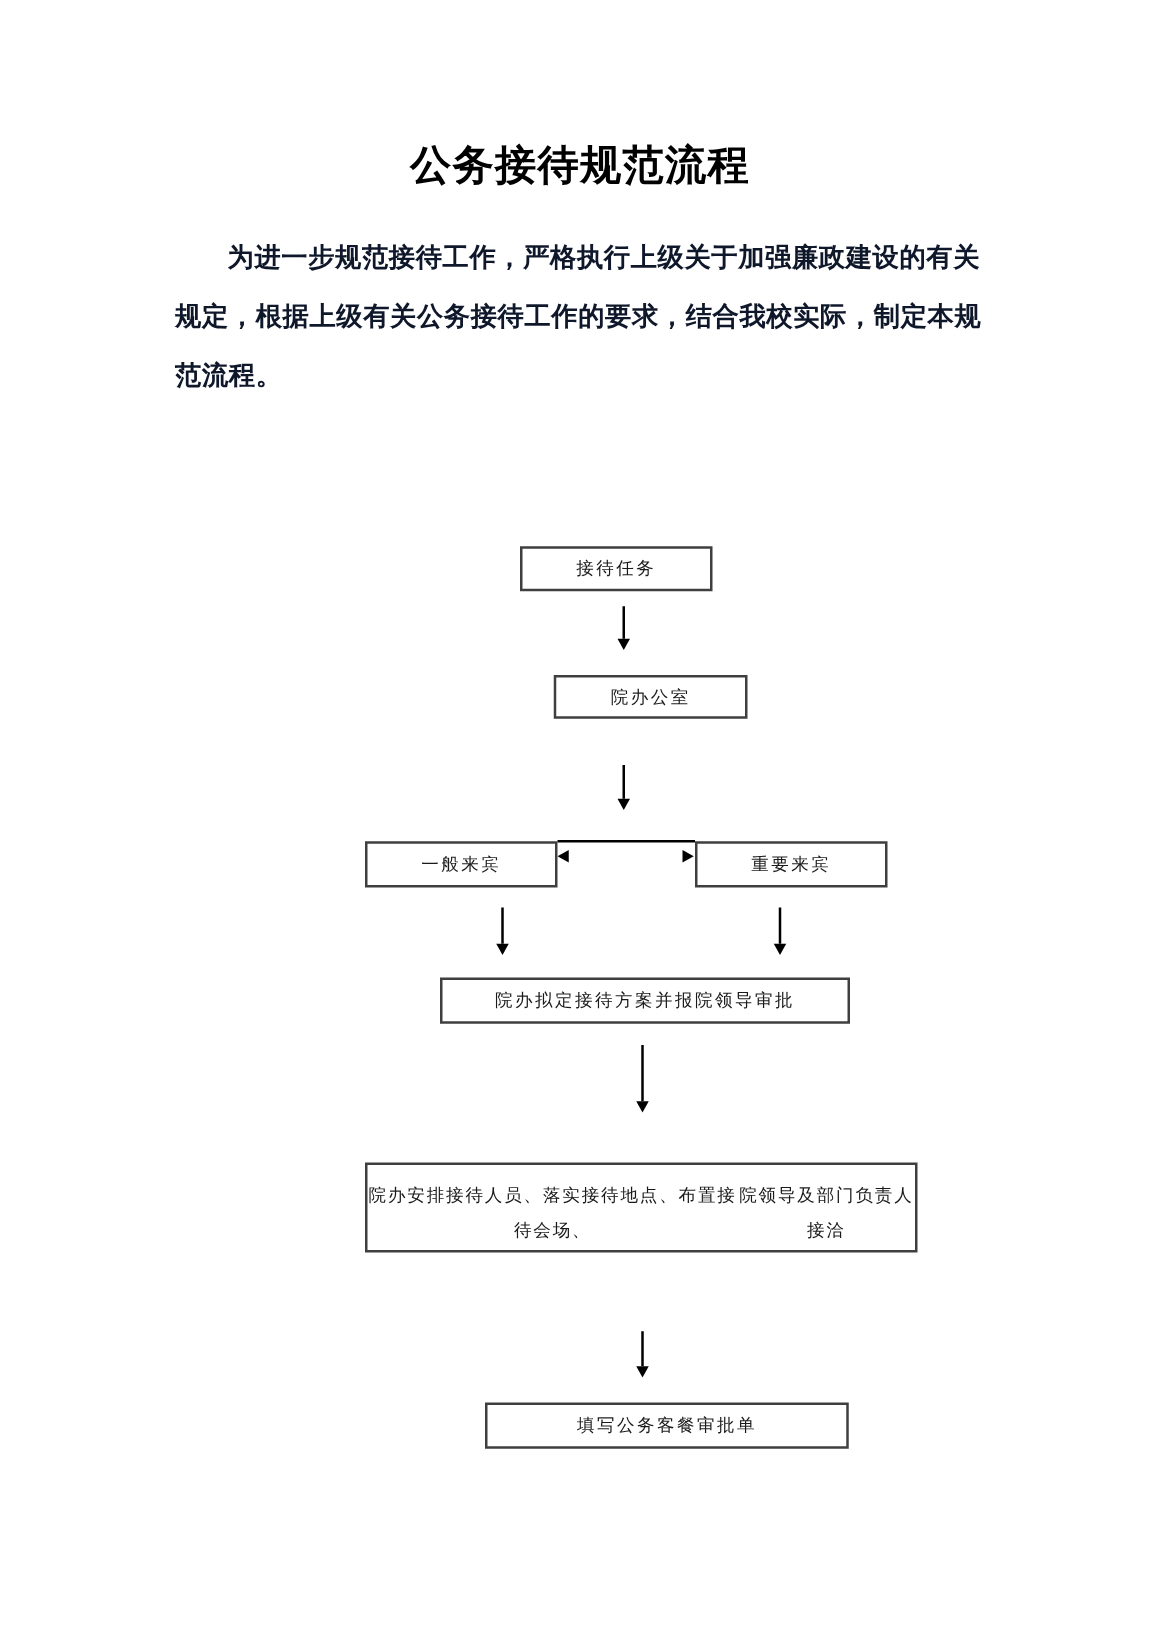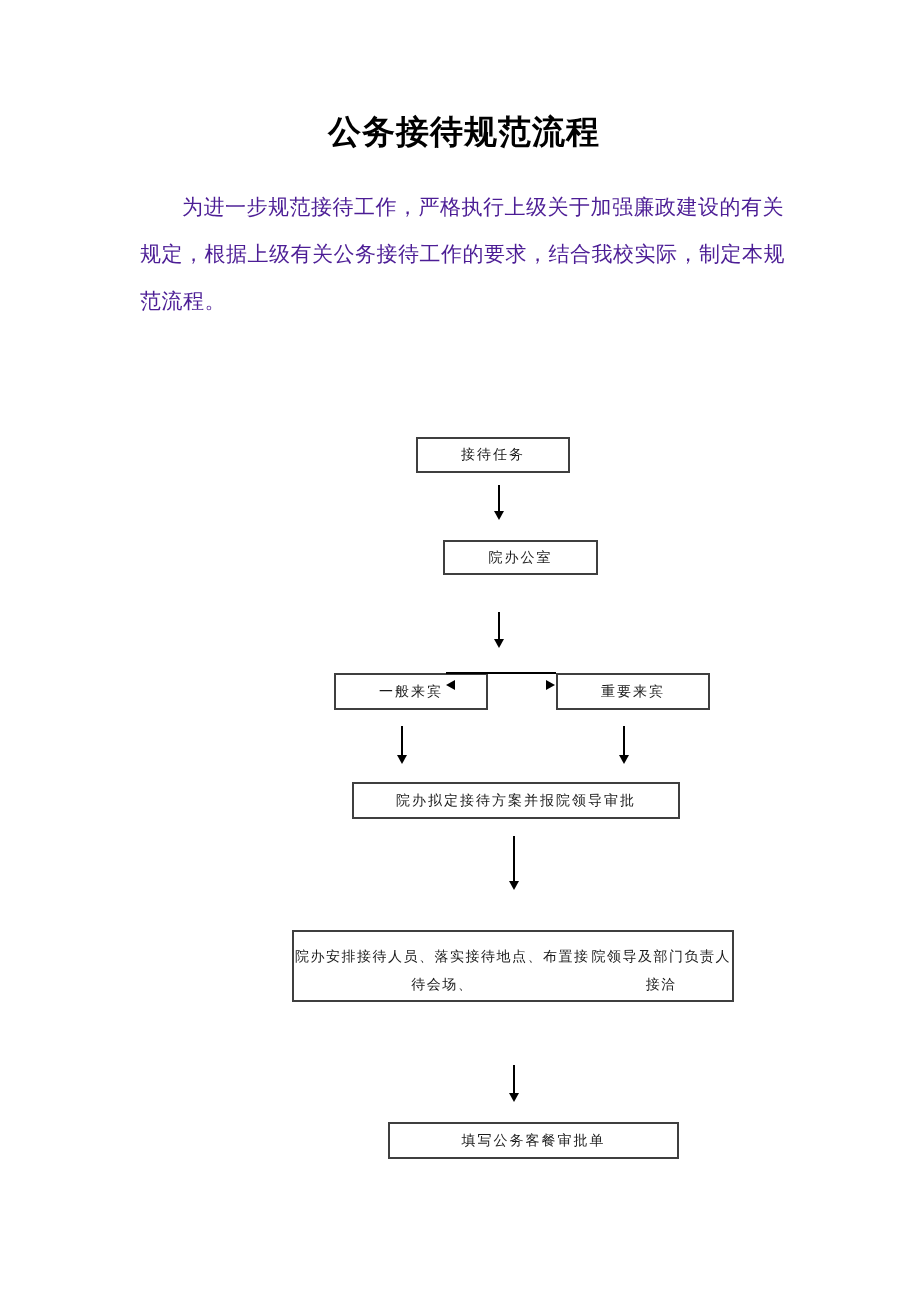--- a/index.html
+++ b/index.html
@@ -27,22 +27,22 @@
     color: #000000;
     letter-spacing: 1px;
   }
 
   .doc-paragraph {
     position: absolute;
     left: 140px;
     top: 183px;
     width: 660px;
     font-size: 21px;
-    font-weight: normal;
-    color: #4c1d95;
+    font-weight: bold;
+    color: #0f172a;
   }
   .doc-paragraph .para-line {
     height: 47px;
     line-height: 47px;
     letter-spacing: 0.5px;
     white-space: nowrap;
   }
   .doc-paragraph .para-line:first-child { padding-left: 42px; }
 
   
@@ -53,21 +53,21 @@
     display: flex;
     align-items: center;
     justify-content: center;
     font-size: 14px;
     letter-spacing: 2px;
     color: #1a1a1a;
     text-align: center;
   }
   .box-task      { left: 416px; top: 437px; width: 154px; height: 36px; }
   .box-office    { left: 415px; top: 540px; width: 155px; height: 35px; margin-left: 28px; }
-  .box-general   { left: 292px; top: 673px; width: 154px; height: 37px; margin-left: 42px; }
+  .box-general   { left: 292px; top: 673px; width: 154px; height: 37px; }
   .box-important { left: 556px; top: 673px; width: 154px; height: 37px; }
   .box-plan      { left: 352px; top: 782px; width: 328px; height: 37px; }
   .box-arrange   {
     left: 292px; top: 930px; width: 442px; height: 72px;
     flex-direction: row;
     justify-content: flex-start;
     padding-top: 7px;
     line-height: 28px;
     letter-spacing: 1.5px;
   }

